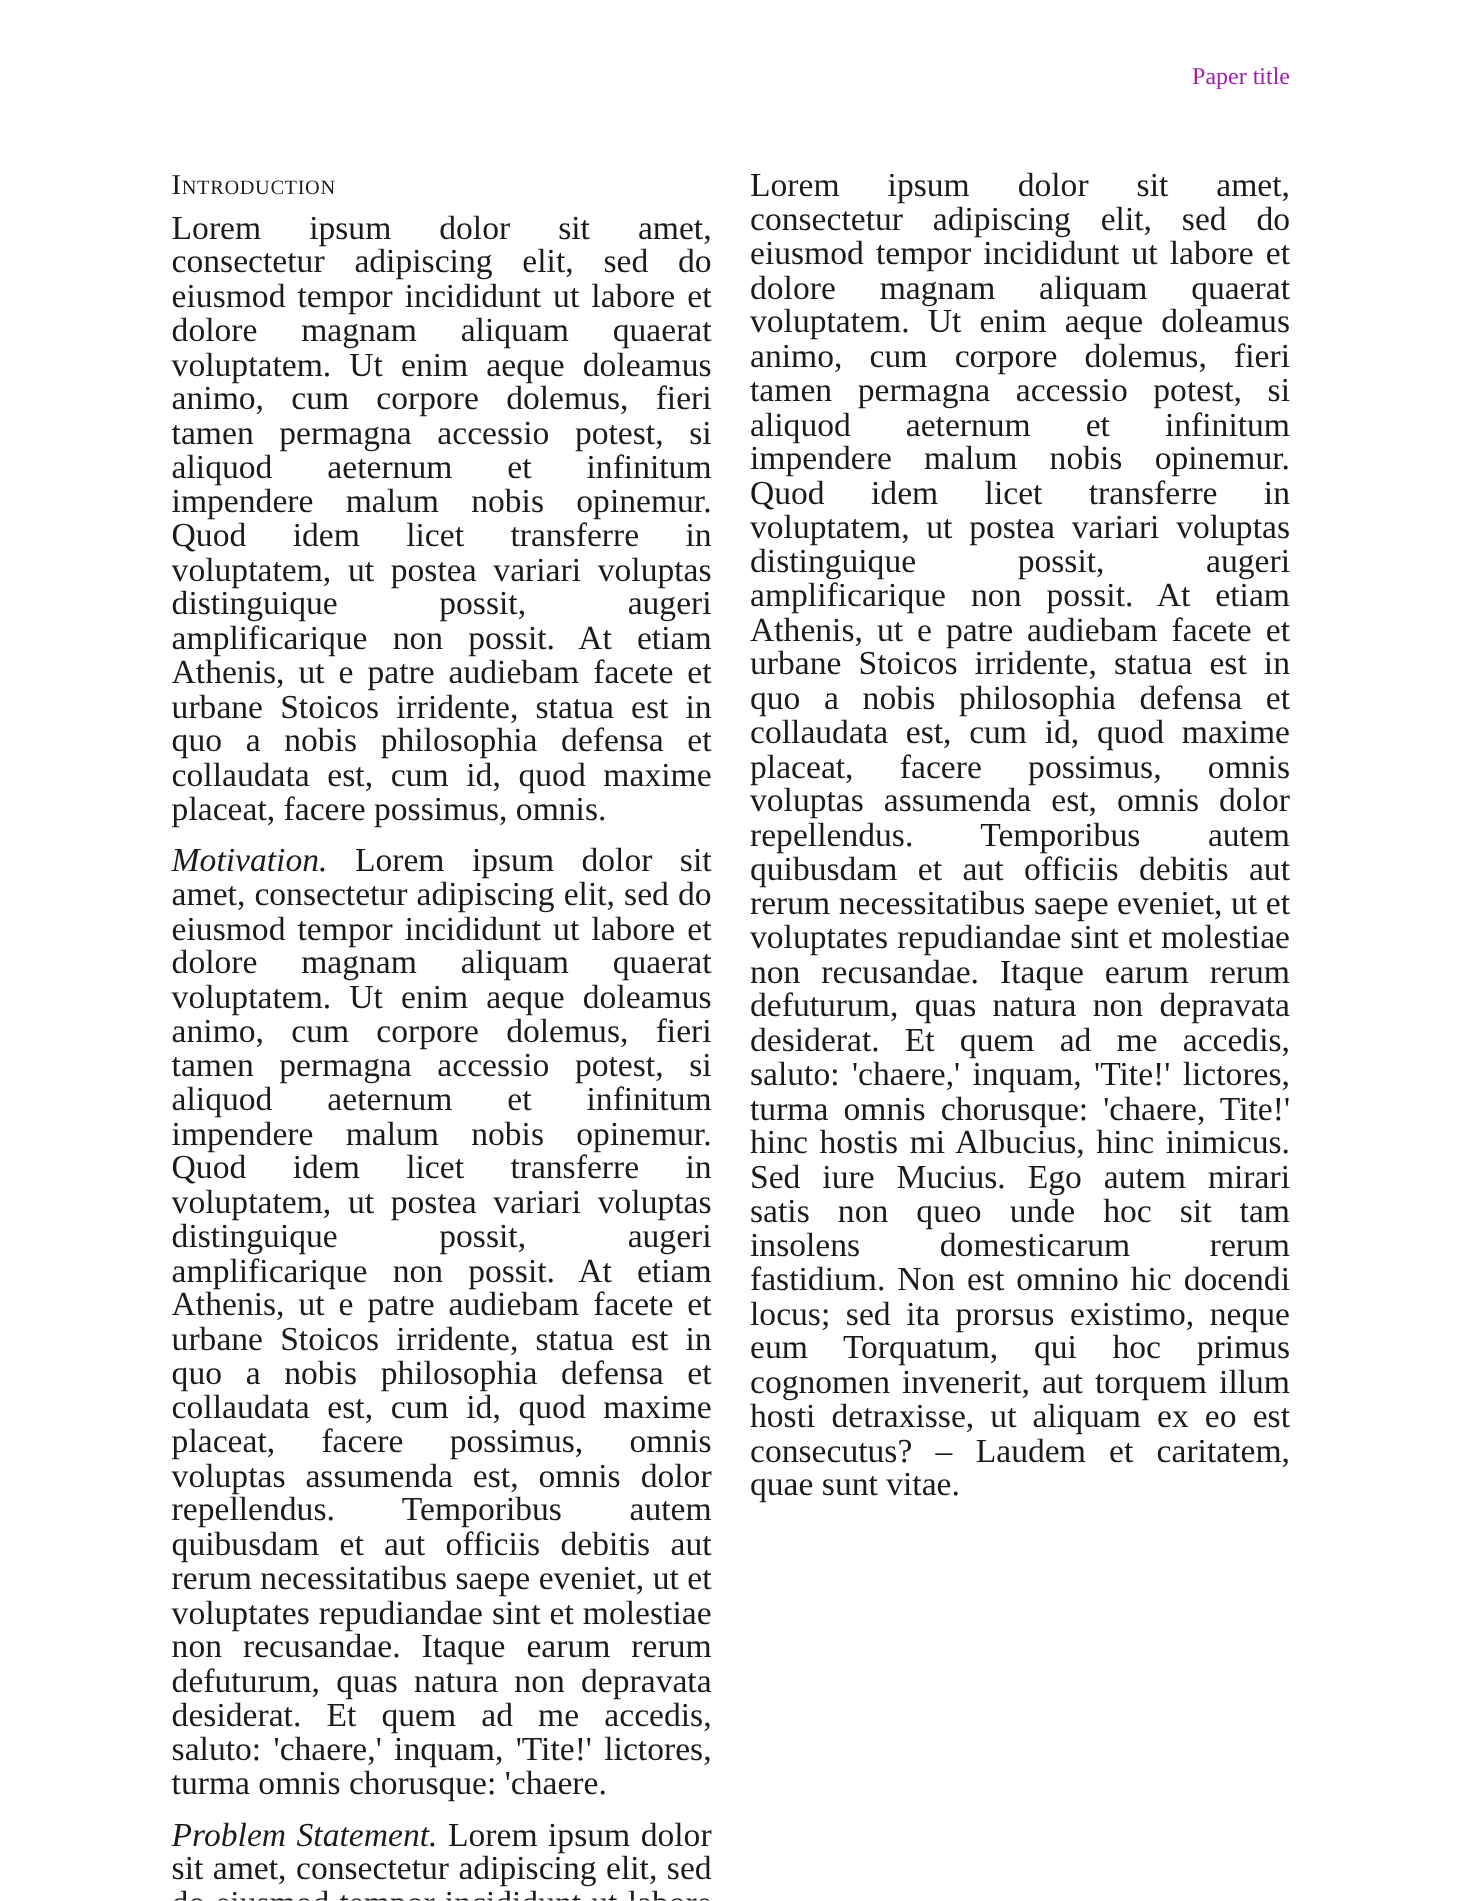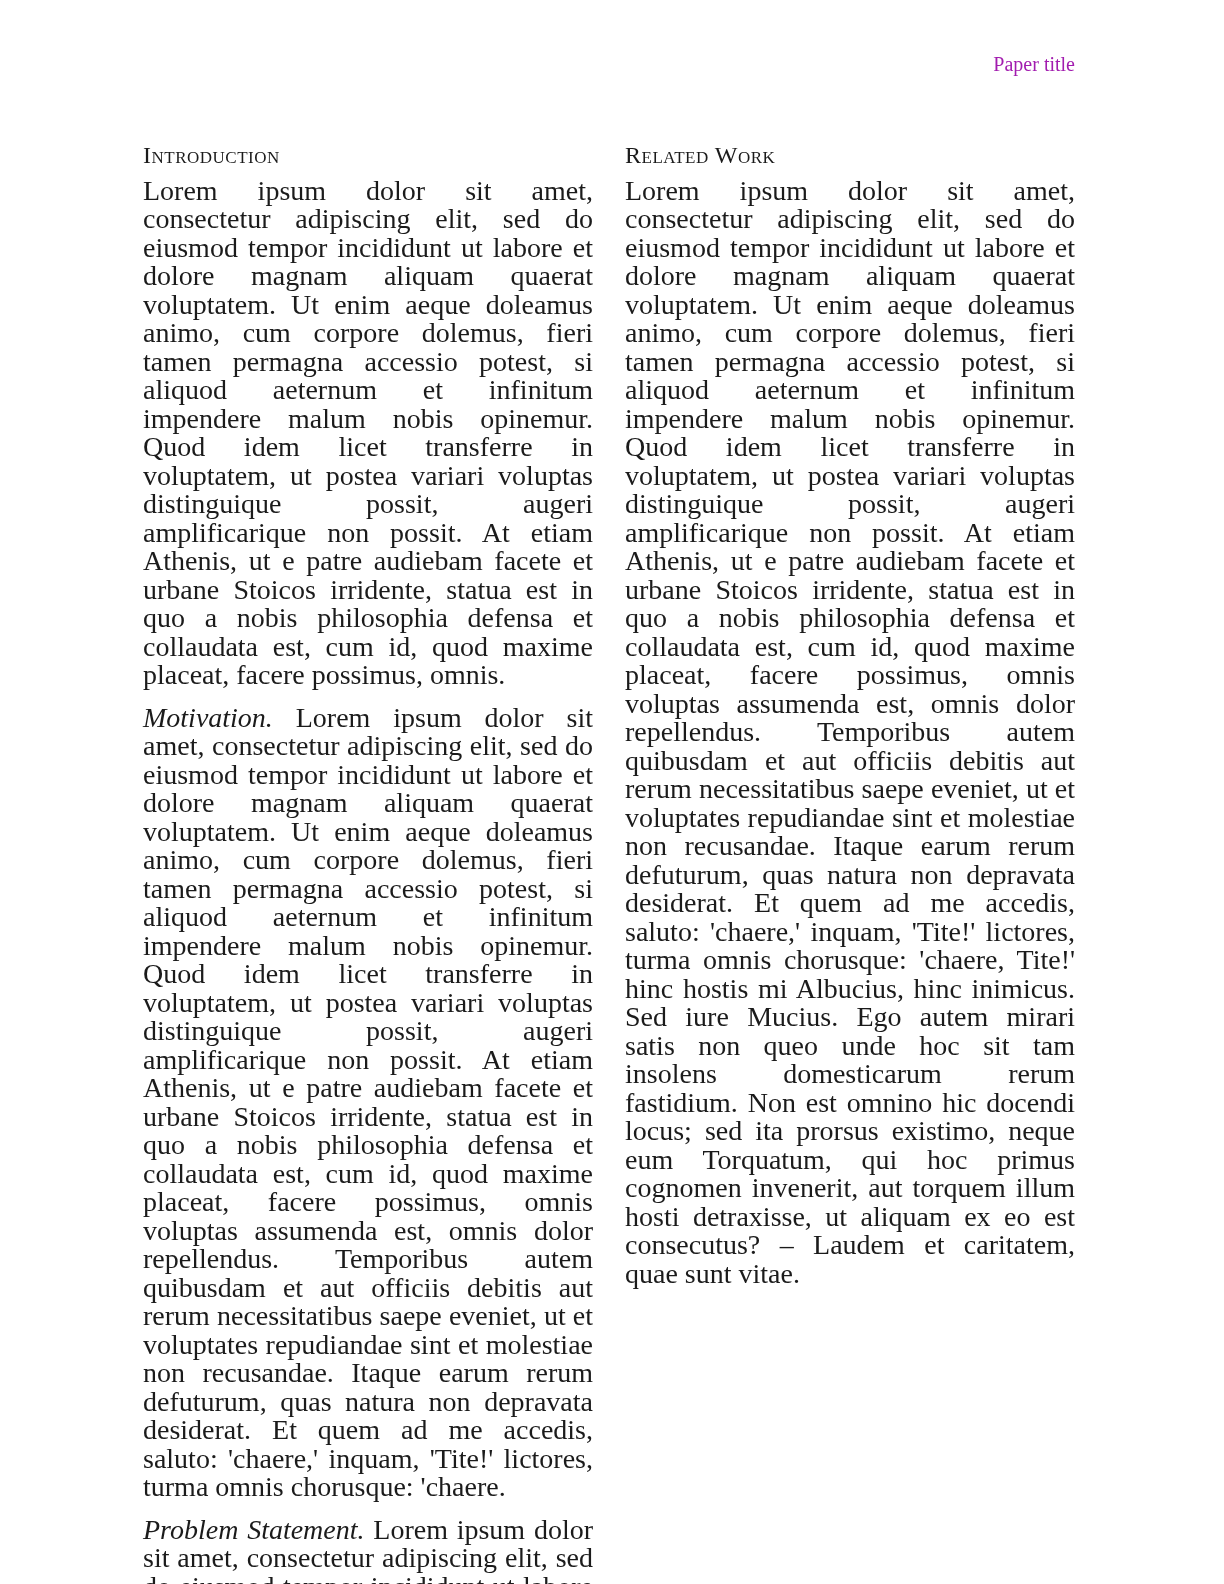--- a/index.html
+++ b/index.html
@@ -75,20 +75,19 @@
       <h2 class="section-heading">Introduction</h2>
 
       <p class="body-par"><span>Lorem ipsum dolor sit amet, consectetur adipiscing elit, sed do eiusmod tempor incididunt ut labore et dolore magnam aliquam quaerat voluptatem. Ut enim aeque doleamus animo, cum corpore dolemus, fieri tamen permagna accessio potest, si aliquod aeternum et infinitum impendere malum nobis opinemur. Quod idem licet transferre in voluptatem, ut postea variari voluptas distinguique possit, augeri amplificarique non possit. At etiam Athenis, ut e patre audiebam facete et urbane Stoicos irridente, statua est in quo a nobis philosophia defensa et collaudata est, cum id, quod maxime placeat, facere possimus, omnis.</span></p>
 
       <p class="body-par"><span class="runin">Motivation.</span> <span>Lorem ipsum dolor sit amet, consectetur adipiscing elit, sed do eiusmod tempor incididunt ut labore et dolore magnam aliquam quaerat voluptatem. Ut enim aeque doleamus animo, cum corpore dolemus, fieri tamen permagna accessio potest, si aliquod aeternum et infinitum impendere malum nobis opinemur. Quod idem licet transferre in voluptatem, ut postea variari voluptas distinguique possit, augeri amplificarique non possit. At etiam Athenis, ut e patre audiebam facete et urbane Stoicos irridente, statua est in quo a nobis philosophia defensa et collaudata est, cum id, quod maxime placeat, facere possimus, omnis voluptas assumenda est, omnis dolor repellendus. Temporibus autem quibusdam et aut officiis debitis aut rerum necessitatibus saepe eveniet, ut et voluptates repudiandae sint et molestiae non recusandae. Itaque earum rerum defuturum, quas natura non depravata desiderat. Et quem ad me accedis, saluto: 'chaere,' inquam, 'Tite!' lictores, turma omnis chorusque: 'chaere.</span></p>
 
       <p class="body-par"><span class="runin">Problem Statement.</span> <span>Lorem ipsum dolor sit amet, consectetur adipiscing elit, sed do eiusmod tempor incididunt ut labore et dolore magnam aliquam quaerat voluptatem. Ut enim aeque doleamus animo, cum corpore dolemus, fieri tamen permagna accessio potest, si aliquod aeternum et infinitum impendere malum nobis opinemur. Quod idem licet transferre in voluptatem, ut.</span></p>
     </div>
 
     <div class="col">
-      <h2 class="section-heading">Related Work</h2>
 
       <p class="body-par"><span>Lorem ipsum dolor sit amet, consectetur adipiscing elit, sed do eiusmod tempor incididunt ut labore et dolore magnam aliquam quaerat voluptatem. Ut enim aeque doleamus animo, cum corpore dolemus, fieri tamen permagna accessio potest, si aliquod aeternum et infinitum impendere malum nobis opinemur. Quod idem licet transferre in voluptatem, ut postea variari voluptas distinguique possit, augeri amplificarique non possit. At etiam Athenis, ut e patre audiebam facete et urbane Stoicos irridente, statua est in quo a nobis philosophia defensa et collaudata est, cum id, quod maxime placeat, facere possimus, omnis voluptas assumenda est, omnis dolor repellendus. Temporibus autem quibusdam et aut officiis debitis aut rerum necessitatibus saepe eveniet, ut et voluptates repudiandae sint et molestiae non recusandae. Itaque earum rerum defuturum, quas natura non depravata desiderat. Et quem ad me accedis, saluto: 'chaere,' inquam, 'Tite!' lictores, turma omnis chorusque: 'chaere, Tite!' hinc hostis mi Albucius, hinc inimicus. Sed iure Mucius. Ego autem mirari satis non queo unde hoc sit tam insolens domesticarum rerum fastidium. Non est omnino hic docendi locus; sed ita prorsus existimo, neque eum Torquatum, qui hoc primus cognomen invenerit, aut torquem illum hosti detraxisse, ut aliquam ex eo est consecutus? – Laudem et caritatem, quae sunt vitae.</span></p>
     </div>
 
   </div>
 
 </div>
 
 </body></html>

